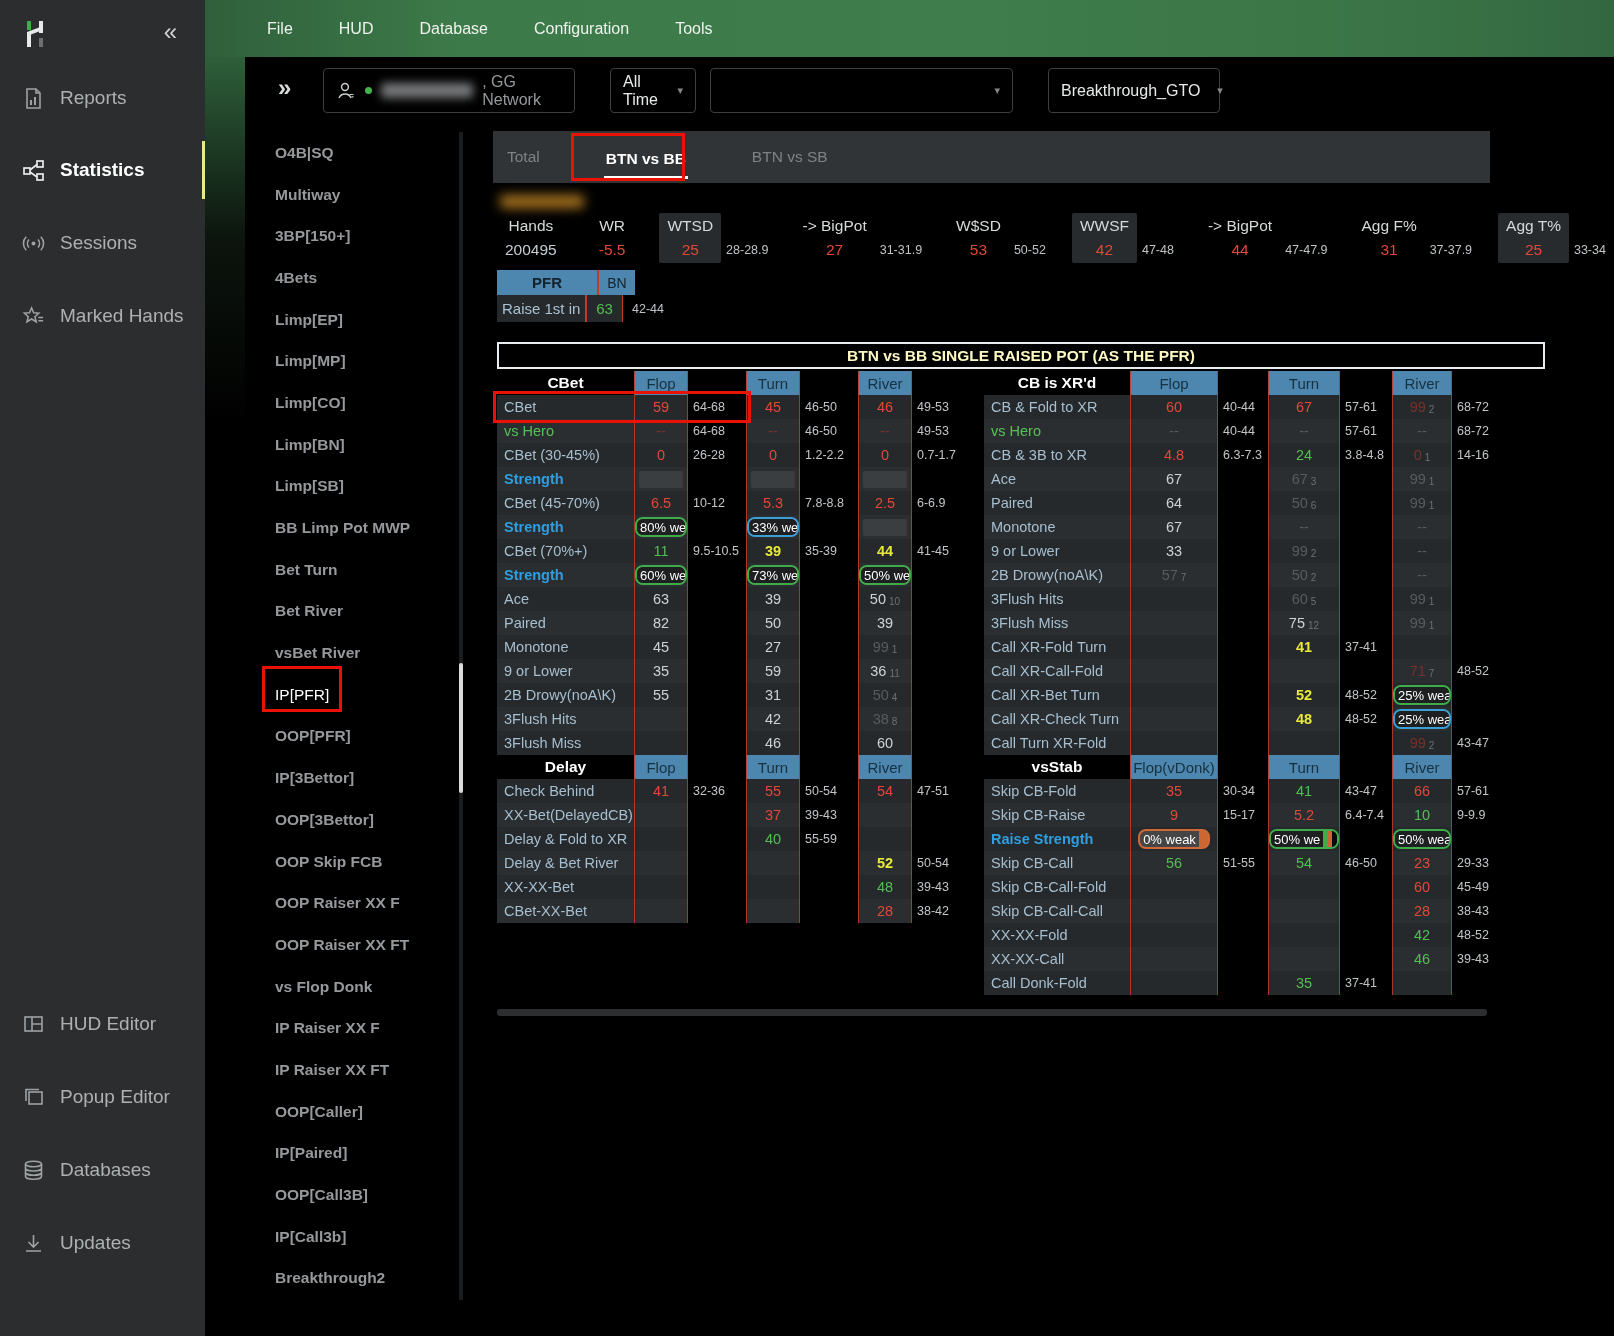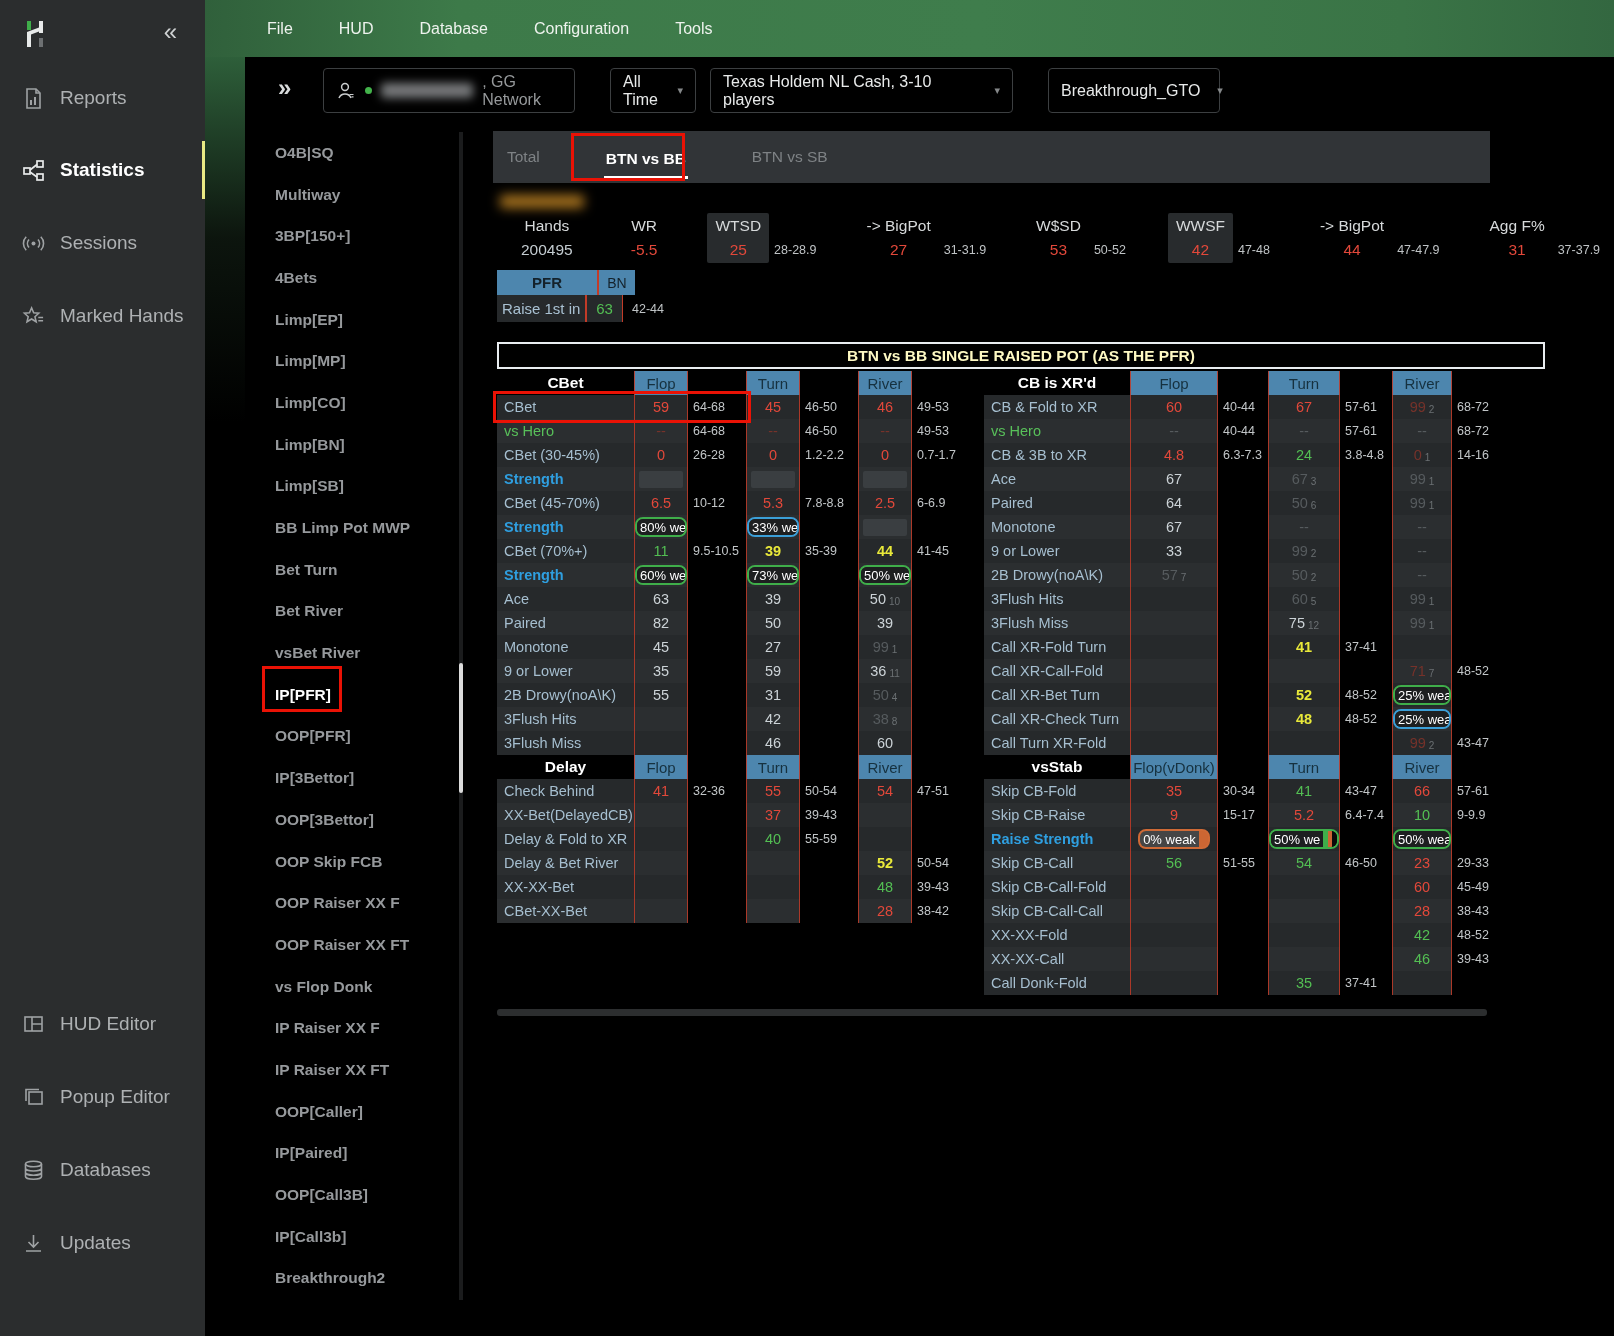--- a/index.html
+++ b/index.html
@@ -37,37 +37,37 @@
   .chev { color:#85888a; font-size:11px; margin-left:auto; padding-left:8px; }
   .b-alltime { left:610px; width:86px; }
   .b-game { left:710px; width:303px; }
   .b-gto { left:1048px; width:172px; }
 
   
   .catlist { position:absolute; left:245px; top:132px; width:205px; height:1168px; z-index:2;
     display:flex; flex-direction:column; }
   .cat-item { height:41.7px; flex:none; display:flex; align-items:center; padding-left:30px;
     color:#96999c; font-size:15.5px; font-weight:600; cursor:pointer; }
-  .cat-item.active { color:#fff; font-weight:700; }
+  .cat-item.active { color:#fff; font-weight:400; }
   .cat-scroll-track { position:absolute; left:459px; top:132px; width:4px; height:1168px; background:#1b1c1d; z-index:2; }
   .cat-scroll-thumb { position:absolute; left:459px; top:663px; width:4px; height:130px; background:#dcdcdc; border-radius:2px; z-index:3; cursor:pointer; }
 
   
   .tabbar { position:absolute; left:493px; top:131px; width:997px; height:52px; background:#313437;
     display:flex; align-items:stretch; padding-left:8px; gap:52px; z-index:2; }
   .tab { display:flex; align-items:center; color:#7e8285; font-size:15.5px; cursor:pointer; padding:0 6px; }
   .tab.active { color:#fff; font-weight:600; }
   .tab.active .tab-txt { border-bottom:3px solid #fff; padding:14px 2px 8px; }
 
   
   .blur-player { position:absolute; left:500px; top:195px; width:84px; height:13px; background:#a9741f;
     border-radius:3px; filter:blur(6px); z-index:2; }
   .stats-row { position:absolute; left:497px; top:213px; display:flex; gap:26px; z-index:2; }
   .stat { display:flex; align-items:flex-end; }
-  .stat .lv { display:flex; flex-direction:column; align-items:center; gap:6px; padding:4px 8px; border-radius:2px;margin-left:16px; }
+  .stat .lv { display:flex; flex-direction:column; align-items:center; gap:6px; padding:4px 8px; border-radius:2px; }
   .stat.boxed .lv { background:#282b2d; }
   .stat .slabel { color:#d6d9da; font-size:15.5px; white-space:nowrap; }
   .stat .sval { font-size:15.5px; }
   .sval.red { color:#e2483a; } .sval.white { color:#c4ccd1; }
   .stat .srange { color:#bfc3c5; font-size:12.5px; margin-left:5px; padding-bottom:6px; white-space:nowrap; }
 
   
   .pfr { position:absolute; left:497px; top:270px; display:flex; flex-wrap:wrap; width:220px; z-index:2; }
   .pfr-h1 { width:100px; height:25px; background:#4d86ae; color:#14222b; font-weight:bold; font-size:15px;
     display:flex; align-items:center; justify-content:center; }
@@ -235,21 +235,20 @@
       </span>
     <span class="greendot"></span>
     <span class="blur-name"></span>
     <span class="net-label">, GG Network</span>
   </div>
   <div class="tool-box b-alltime">
     <span>All Time</span>
     <span class="chev">▾</span>
   </div>
   <div class="tool-box b-game">
-    <span>Texas Holdem NL Cash, 3-10 players</span>
     <span class="chev">▾</span>
   </div>
   <div class="tool-box b-gto">
     <span>Breakthrough_GTO</span>
     <span class="chev">▾</span>
   </div>
 
   <div class="catlist" id="catlist">
       <div class="cat-item">O4B|SQ</div>
       <div class="cat-item">Multiway</div>

